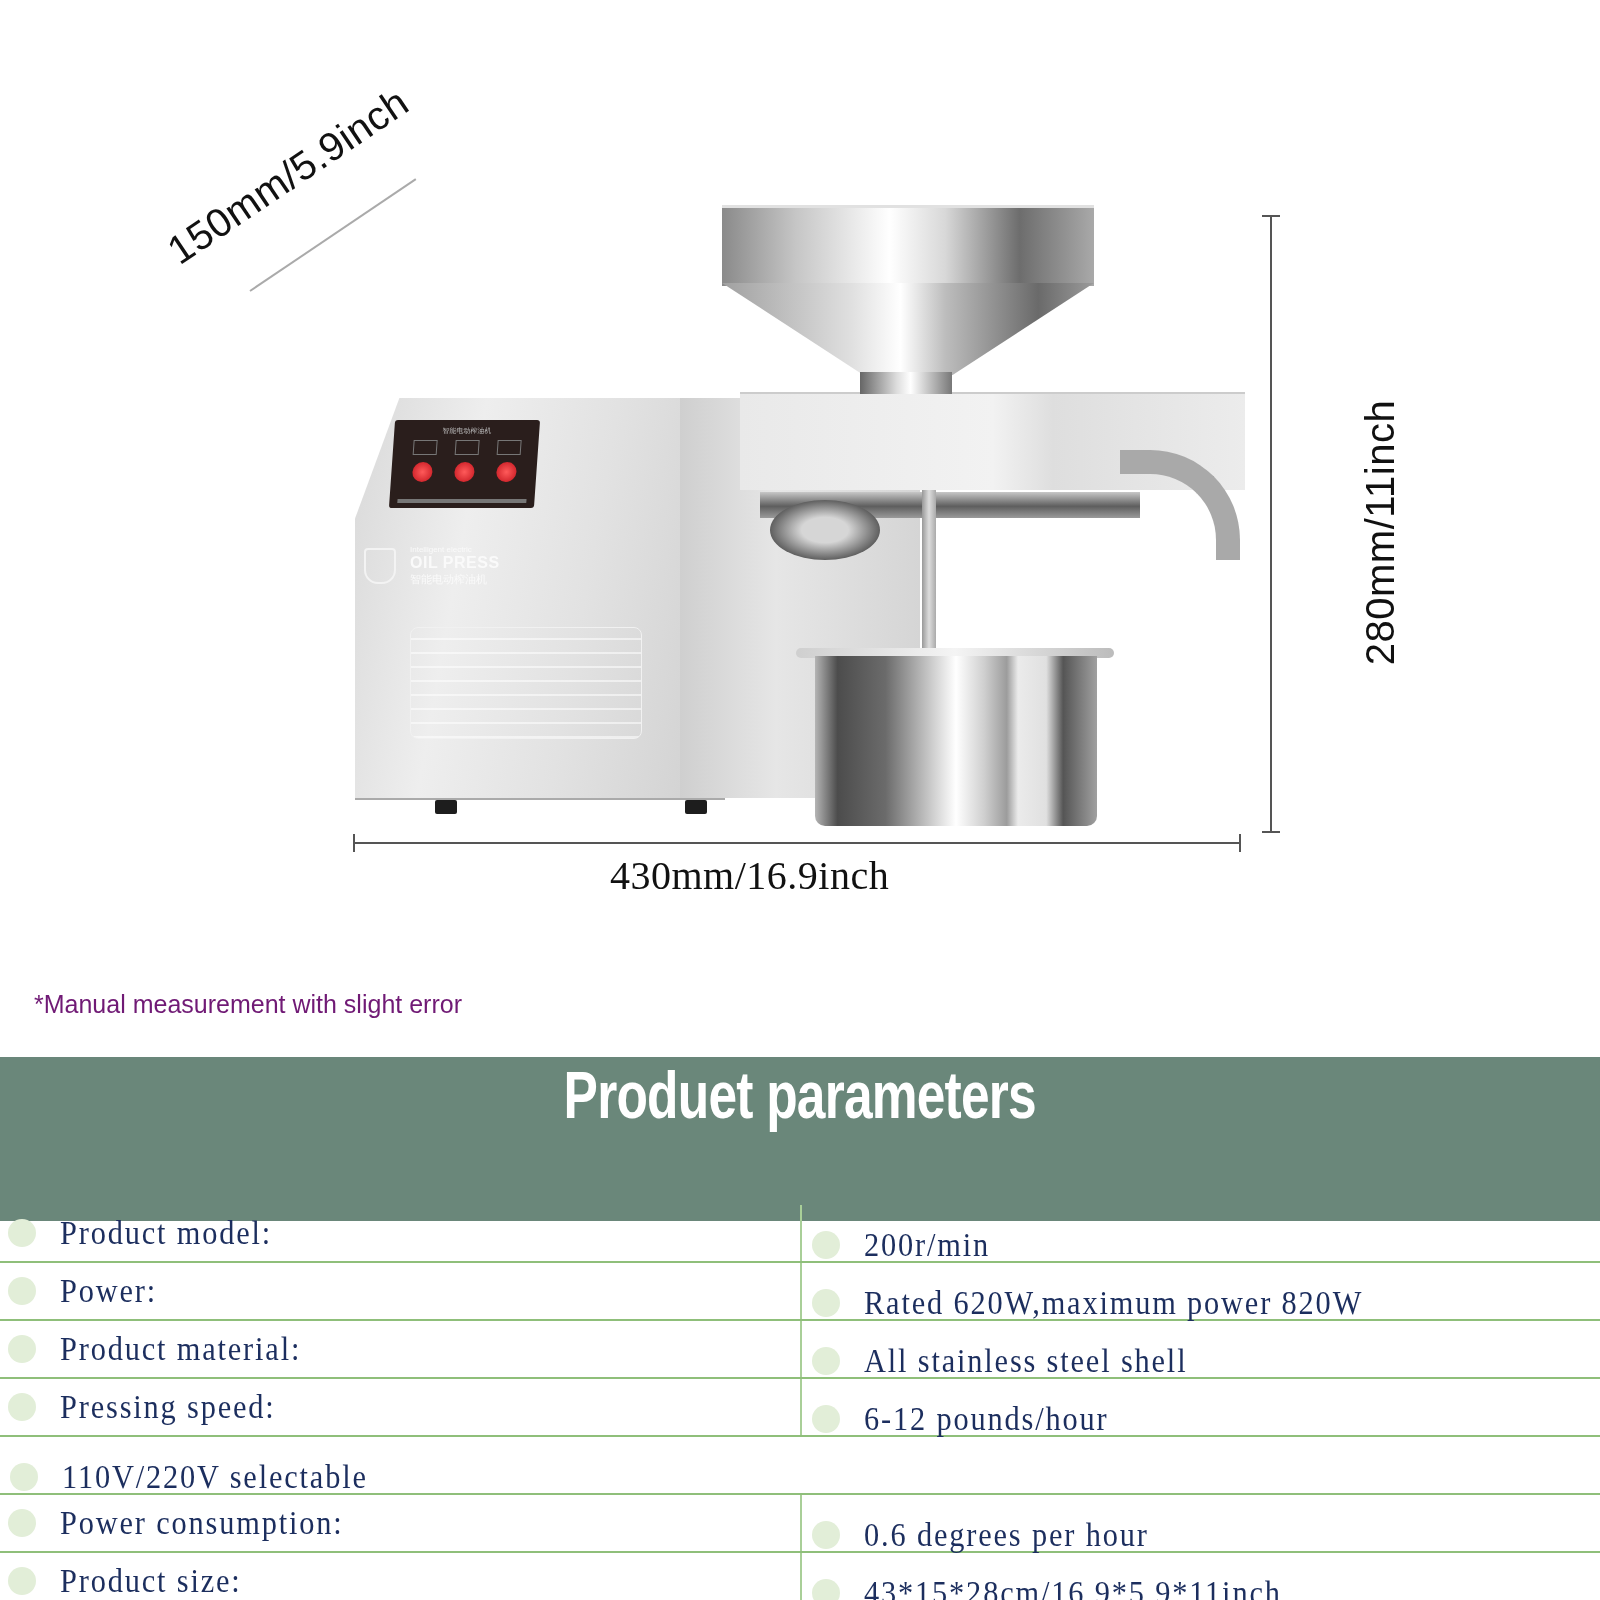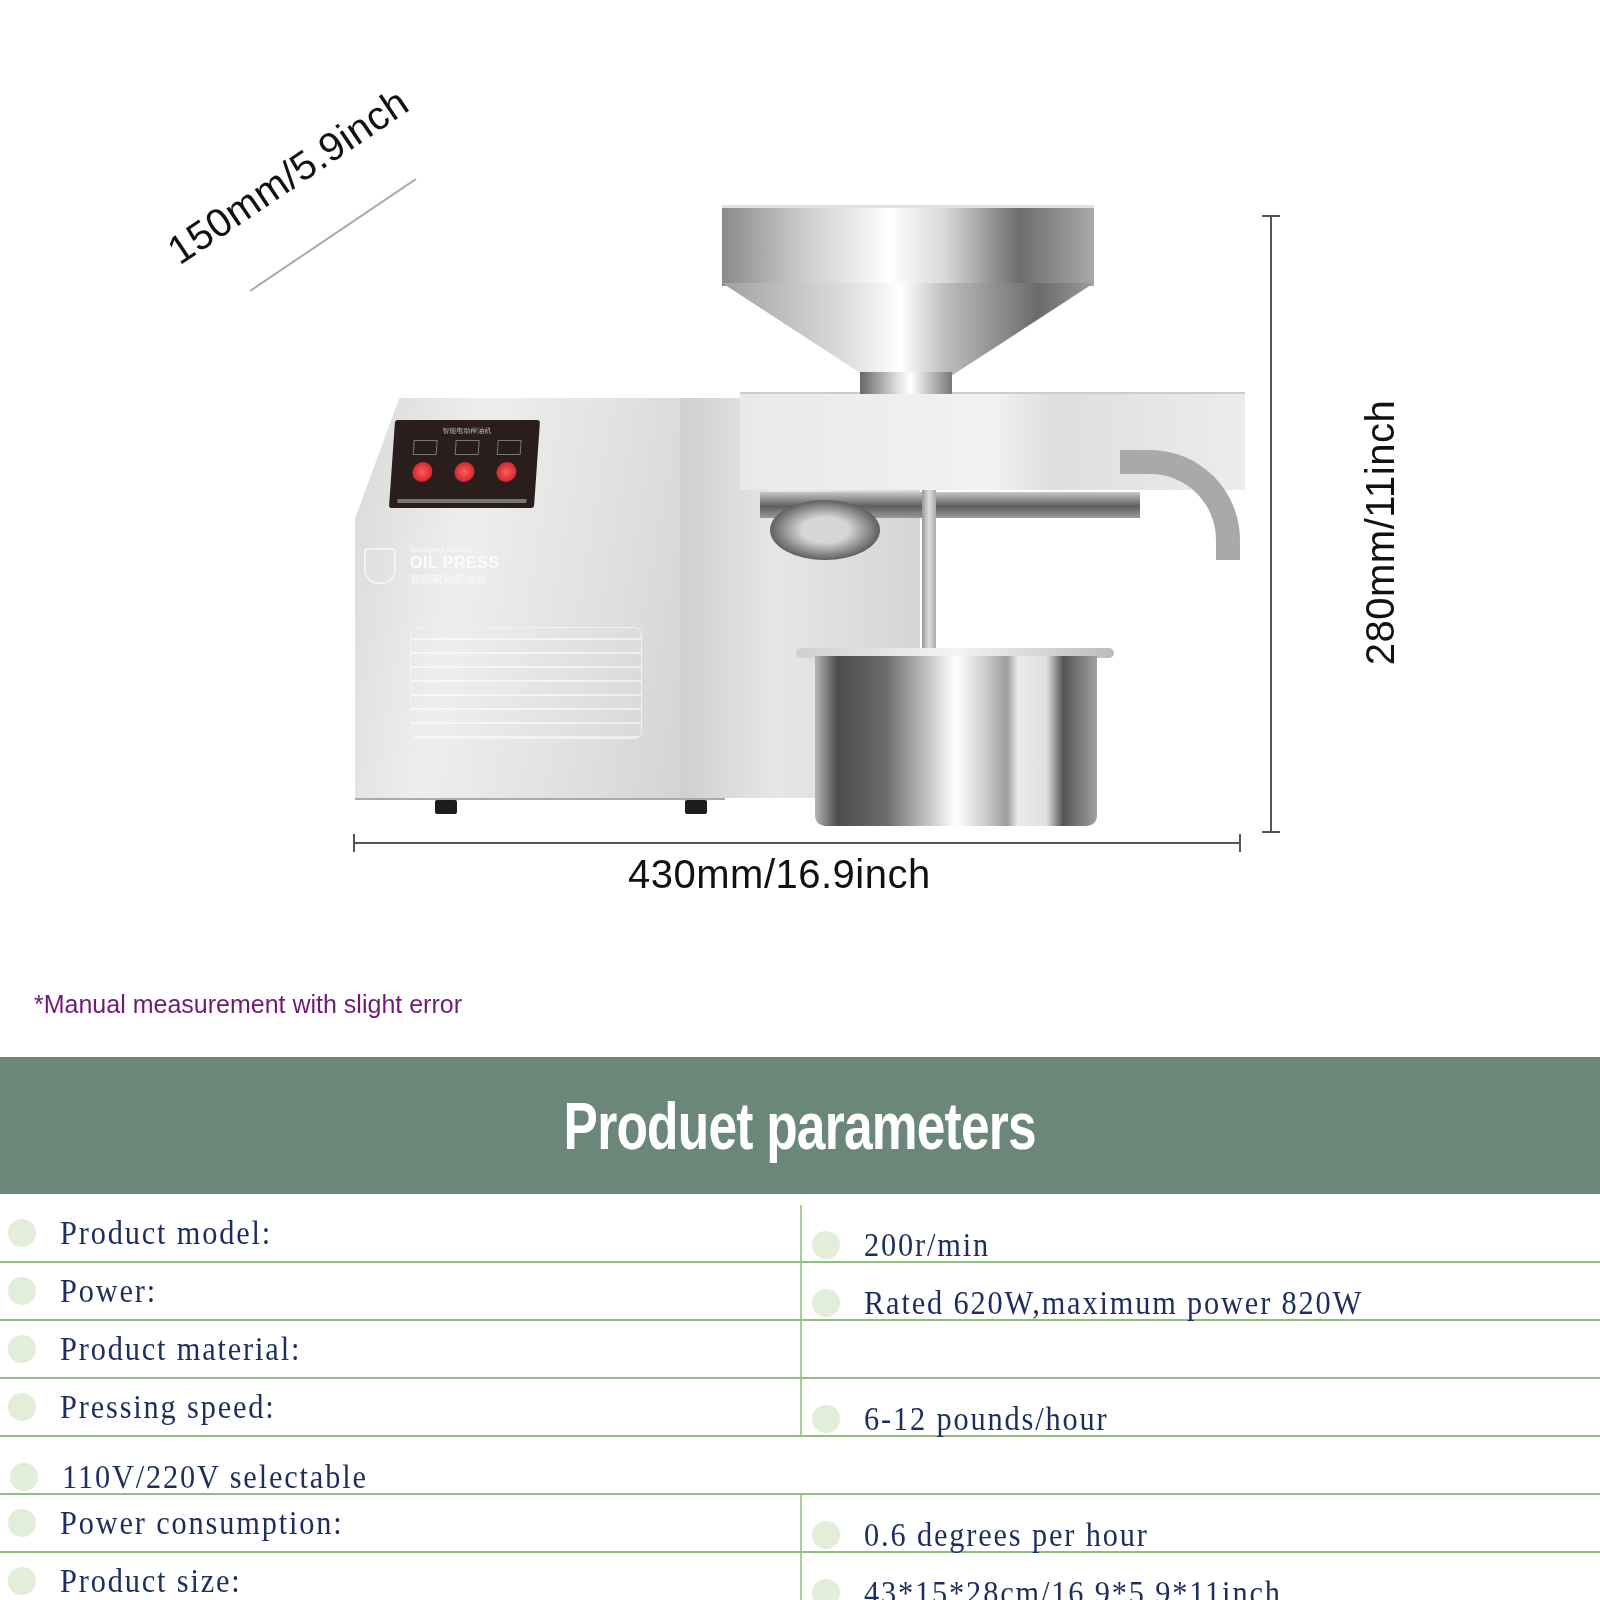--- a/index.html
+++ b/index.html
@@ -9,21 +9,21 @@
     font-family:"DejaVu Sans", sans-serif;
   }
 
   
   .dim-text {
     position:absolute; color:#111; font-family:"Liberation Sans", sans-serif;
     white-space:nowrap; letter-spacing:0.5px;
   }
   .dim-depth { left:172px; top:232px; font-size:40px; transform:rotate(-34deg); transform-origin:left center; }
   .dim-height { left:1240px; top:510px; font-size:40px; transform:rotate(-90deg); transform-origin:center; width:300px; text-align:center; margin-left:-10px;}
-  .dim-width { left:628px; top:852px; font-size:40px; }
+  .dim-width { left:610px; top:852px; font-size:40px;font-family:Liberation Serif, serif; }
 
   .line-h { position:absolute; height:2px; background:#555; }
   .line-v { position:absolute; width:2px; background:#555; }
   .tick-v { position:absolute; width:2px; height:18px; background:#555; }
   .tick-h { position:absolute; height:2px; width:18px; background:#555; }
 
   .depth-line { position:absolute; left:250px; top:290px; width:200px; height:2px; background:#aaa; transform:rotate(-34deg); transform-origin:left center; }
 
   
   .body-left {
@@ -100,23 +100,23 @@
   }
 
   
   .note {
     position:absolute; left:34px; top:990px; font-size:25px; color:#701a75;
     font-family:"Liberation Sans", sans-serif;
   }
 
   
   .banner {
-    position:absolute; left:0; top:1057px; width:1600px; height:137px;
+    position:absolute; left:0; top:1057px; width:1600px; height:164px;
     background:#6a877a;
-    display:flex; align-items:center; justify-content:center;
+    display:flex; justify-content:center;
   }
   .banner-title {
     color:#ffffff; font-family:"Liberation Sans", sans-serif; font-weight:bold;
     font-size:66px; transform:scaleX(0.78); letter-spacing:-1px;
   }
 
   
   .params {
     position:absolute; left:0; top:1205px; width:1600px; height:449px;
   }
@@ -211,20 +211,24 @@
     <div class="cell value">
         <span class="dot"></span>
         <span class="txt">Rated 620W,maximum power 820W</span>
       </div>
   </div>
   <div class="row">
     <div class="cell label">
         <span class="dot"></span>
         <span class="txt">Product material:</span>
       </div>
+    <div class="cell value">
+        <span class="dot"></span>
+        <span class="txt">All stainless steel shell</span>
+      </div>
   </div>
   <div class="row">
     <div class="cell label">
         <span class="dot"></span>
         <span class="txt">Pressing speed:</span>
       </div>
     <div class="cell value">
         <span class="dot"></span>
         <span class="txt">6-12 pounds/hour</span>
       </div>

